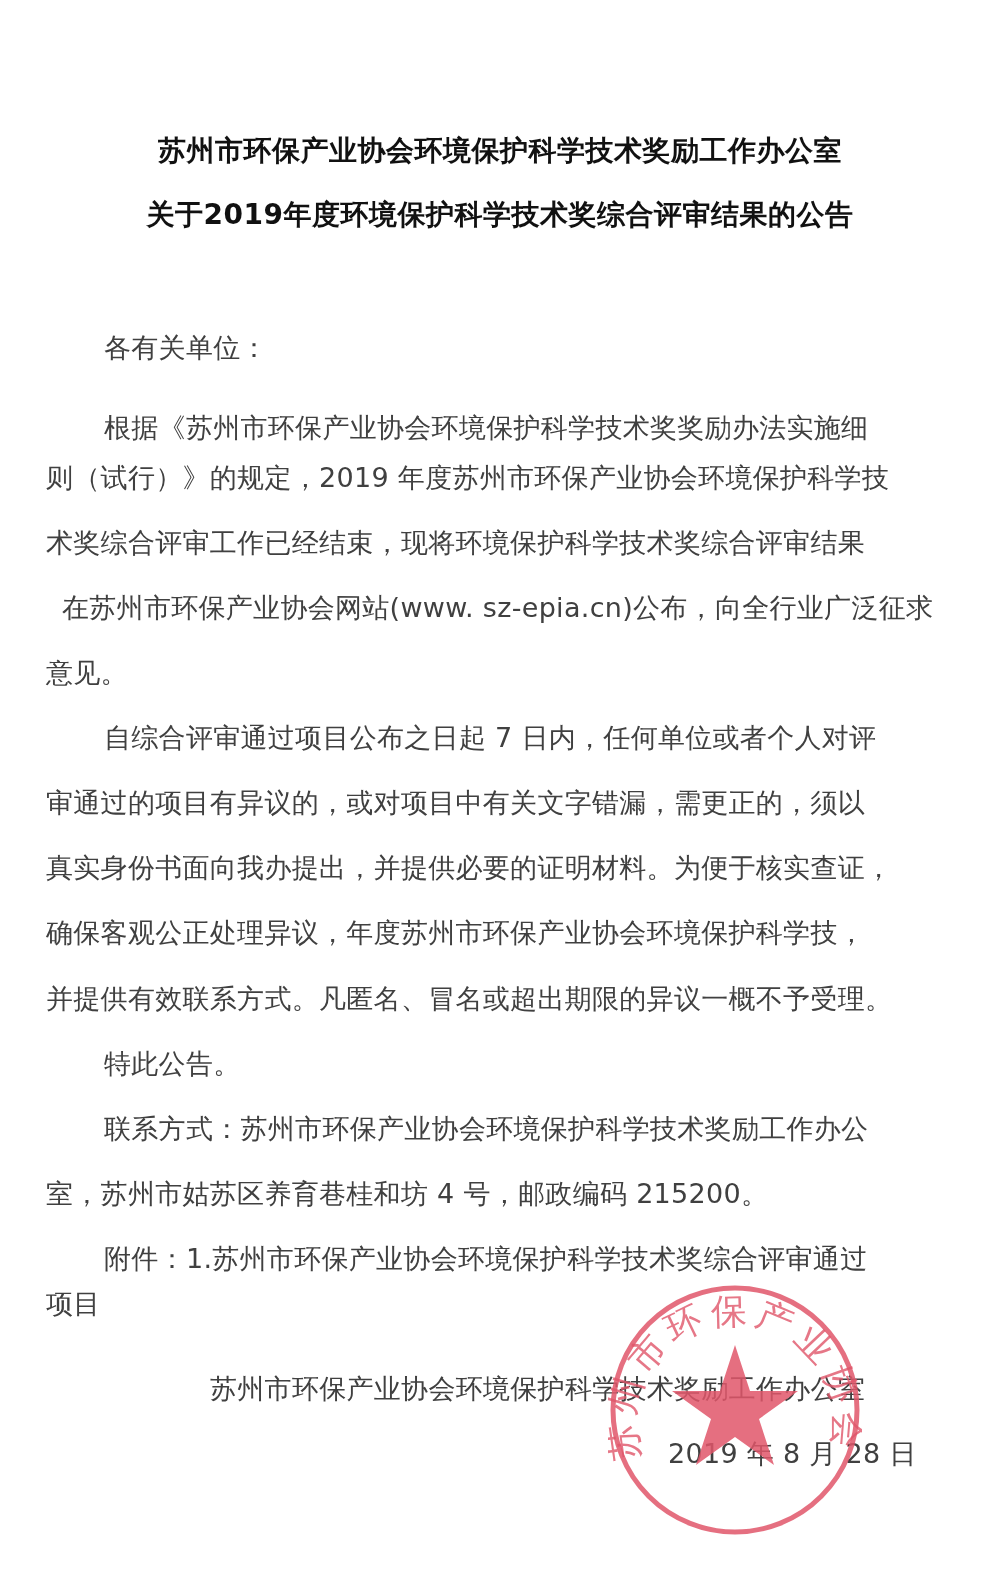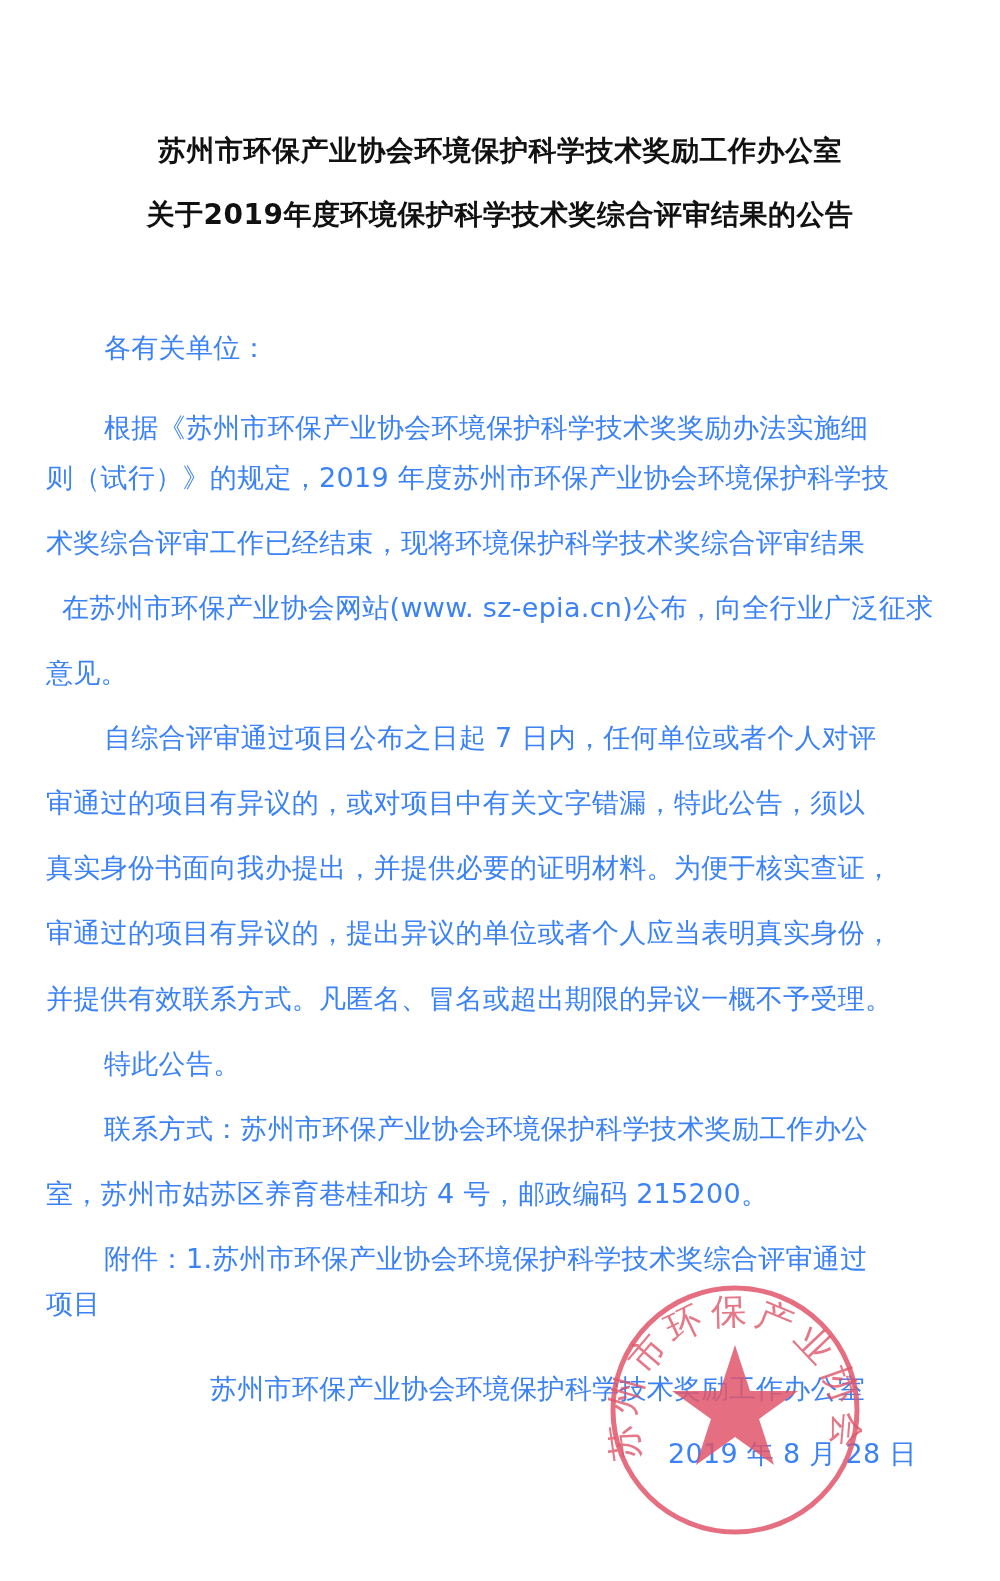--- a/index.html
+++ b/index.html
@@ -2,21 +2,21 @@
 <html><head>
 <meta charset="utf-8">
 <style>
   html, body { margin: 0; padding: 0; background: #ffffff; }
   body { width: 1000px; height: 1581px; position: relative; overflow: hidden;
          font-family: "DejaVu Serif", "Liberation Serif", serif; color: #1a1a1a; }
   .title { position: absolute; left: 0; width: 1000px; text-align: center;
            font-family: "DejaVu Sans", "Liberation Sans", sans-serif;
            font-weight: bold; font-size: 28px; letter-spacing: 0.5px; color: #111; }
   .line { position: absolute; left: 46px; font-size: 27px; white-space: nowrap;
-          font-family: "DejaVu Sans", "Liberation Sans", sans-serif; color: #3b82f6; letter-spacing: 0.3px; }
+          font-family: "DejaVu Sans", "Liberation Sans", sans-serif; color: #404040; letter-spacing: 0.3px; }
   .indent { left: 104px; }
   .stamp { position: absolute; left: 608px; top: 1283px; width: 254px; height: 254px; pointer-events: none; }
 </style>
 </head>
 <body>
 
 <div>
   <div class="title" style="top:132px;">苏州市环保产业协会环境保护科学技术奖励工作办公室</div>
   <div class="title" style="top:196px;">关于2019年度环境保护科学技术奖综合评审结果的公告</div>
 
@@ -25,23 +25,23 @@
   <div>
     <div class="line indent" style="top:394px;margin-top:16px;">根据《苏州市环保产业协会环境保护科学技术奖奖励办法实施细</div>
     <div class="line" style="top:460px;">则（试行）》的规定，2019 年度苏州市环保产业协会环境保护科学技</div>
     <div class="line" style="top:525px;">术奖综合评审工作已经结束，现将环境保护科学技术奖综合评审结果</div>
     <div class="line" style="top:590px;margin-left:16px;">在苏州市环保产业协会网站(www. sz-epia.cn)公布，向全行业广泛征求</div>
     <div class="line" style="top:655px;">意见。</div>
   </div>
 
   <div>
     <div class="line indent" style="top:720px;">自综合评审通过项目公布之日起 7 日内，任何单位或者个人对评</div>
-    <div class="line" style="top:785px;">审通过的项目有异议的，或对项目中有关文字错漏，特此公告，须以</div>
+    <div class="line" style="top:785px;">审通过的项目有异议的，或对项目中有关文字错漏，需更正的，须以</div>
     <div class="line" style="top:850px;">真实身份书面向我办提出，并提供必要的证明材料。为便于核实查证，</div>
-    <div class="line" style="top:915px;">审通过的项目有异议的，提出异议的单位或者个人应当表明真实身份，</div>
+    <div class="line" style="top:915px;">确保客观公正处理异议，年度苏州市环保产业协会环境保护科学技，</div>
     <div class="line" style="top:981px;">并提供有效联系方式。凡匿名、冒名或超出期限的异议一概不予受理。</div>
   </div>
 
   <div class="line indent" style="top:1046px;">特此公告。</div>
 
   <div>
     <div class="line indent" style="top:1111px;">联系方式：苏州市环保产业协会环境保护科学技术奖励工作办公</div>
     <div class="line" style="top:1176px;">室，苏州市姑苏区养育巷桂和坊 4 号，邮政编码 215200。</div>
   </div>
 

